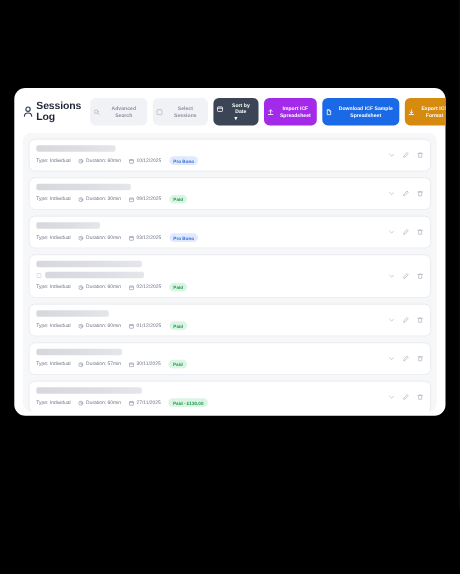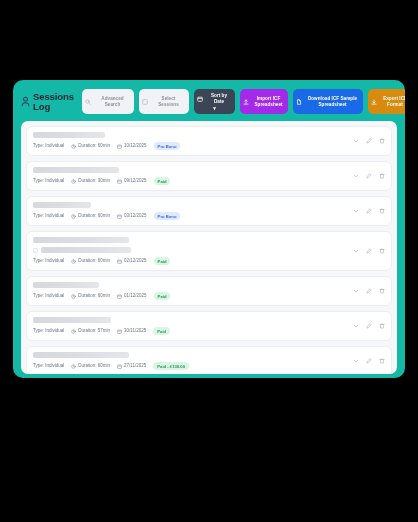--- a/index.html
+++ b/index.html
@@ -11,21 +11,21 @@
     font-family: "Liberation Sans", sans-serif;
     overflow: hidden;
   }
 
   #app-frame {
     position: absolute;
     left: 13px;
     top: 80px;
     width: 392px;
     height: 298px;
-    background: #14b8a6;
+    background: #ffffff;
     border-radius: 10px;
     overflow: hidden;
   }
 
   
   .header {
     display: flex;
     align-items: center;
     padding: 9px 8px 7px 8px;
     gap: 7px;

